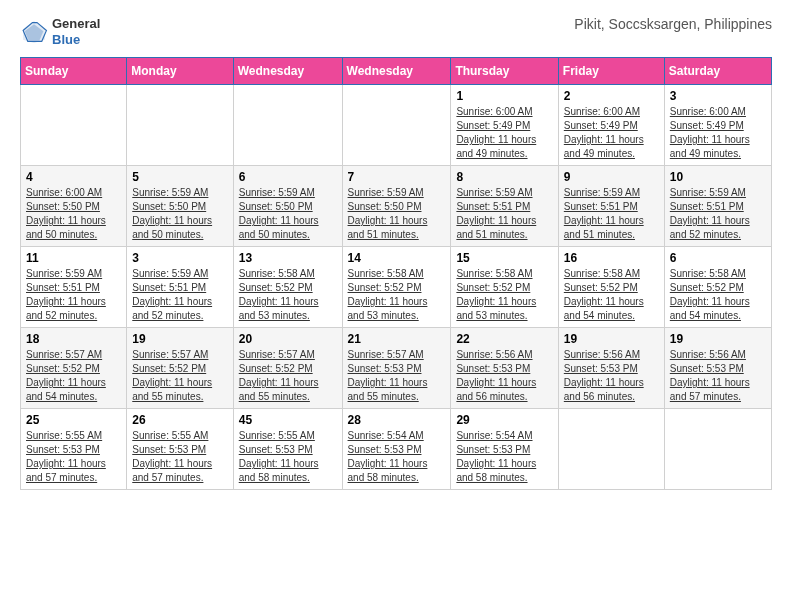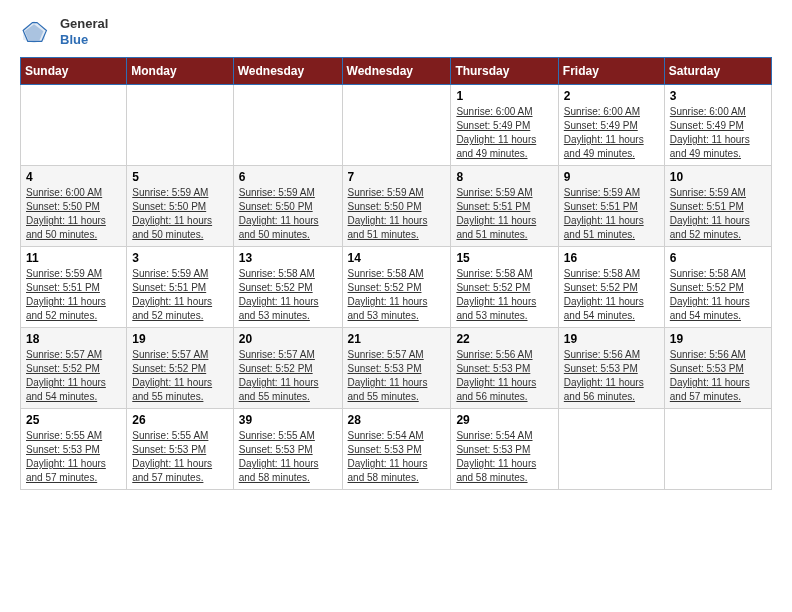--- a/index.html
+++ b/index.html
@@ -21,21 +21,20 @@
       align-items: center;
       gap: 4px;
     }
     .logo-text {
       display: flex;
       flex-direction: column;
       font-size: 13px;
       line-height: 1.2;
       font-weight: bold;
       color: #333;
-      margin-left: 8px;
     }
     .logo-text span.general { color: #333; }
     .logo-text span.blue { color: #2e6db4; }
     .logo-icon {
       width: 28px;
       height: 28px;
     }
     .title-section {
       text-align: right;
     }
@@ -47,21 +46,21 @@
     .location {
       font-size: 14px;
       color: #555;
     }
     .calendar {
       width: 100%;
       border-collapse: collapse;
       font-size: 11px;
     }
     .calendar thead tr {
-      background-color: #7f1d1d;
+      background-color: #ec4899;
       color: #fff;
     }
     .calendar thead th {
       padding: 6px 4px;
       text-align: left;
       font-weight: bold;
       border: 1px solid #2e6db4;
       font-size: 12px;
     }
     .calendar tbody tr {
@@ -102,20 +101,21 @@
       <polygon points="18,4 32,14 32,28 18,32 4,28 4,14" fill="#2e6db4" opacity="0.15"></polygon>
       <polygon points="22,6 34,16 28,30 10,30 4,16 16,6" fill="none" stroke="#2e6db4" stroke-width="1.5"></polygon>
       <polygon points="18,8 30,17 25,29 11,29 6,17 18,8" fill="#2e6db4" opacity="0.3"></polygon>
     </svg>
     <div class="logo-text">
       <span class="general">General</span>
       <span class="blue">Blue</span>
     </div>
   </div>
   <div class="title-section">
+    <div class="location">Pikit, Soccsksargen, Philippines</div>
   </div>
 </div>
 
 <table class="calendar">
   <thead>
     <tr>
     <th>Sunday</th>
         <th>Monday</th>
         <th>Wednesday</th>
         <th>Wednesday</th>
@@ -236,21 +236,21 @@
       <tr>
         <td>
           <div class="day-number">25</div>
           <div class="day-info">Sunrise: 5:55 AM<br>Sunset: 5:53 PM<br>Daylight: 11 hours<br>and 57 minutes.</div>
         </td>
         <td>
           <div class="day-number">26</div>
           <div class="day-info">Sunrise: 5:55 AM<br>Sunset: 5:53 PM<br>Daylight: 11 hours<br>and 57 minutes.</div>
         </td>
         <td>
-          <div class="day-number">39</div>
+          <div class="day-number">45</div>
           <div class="day-info">Sunrise: 5:55 AM<br>Sunset: 5:53 PM<br>Daylight: 11 hours<br>and 58 minutes.</div>
         </td>
         <td>
           <div class="day-number">28</div>
           <div class="day-info">Sunrise: 5:54 AM<br>Sunset: 5:53 PM<br>Daylight: 11 hours<br>and 58 minutes.</div>
         </td>
         <td>
           <div class="day-number">29</div>
           <div class="day-info">Sunrise: 5:54 AM<br>Sunset: 5:53 PM<br>Daylight: 11 hours<br>and 58 minutes.</div>
         </td>

